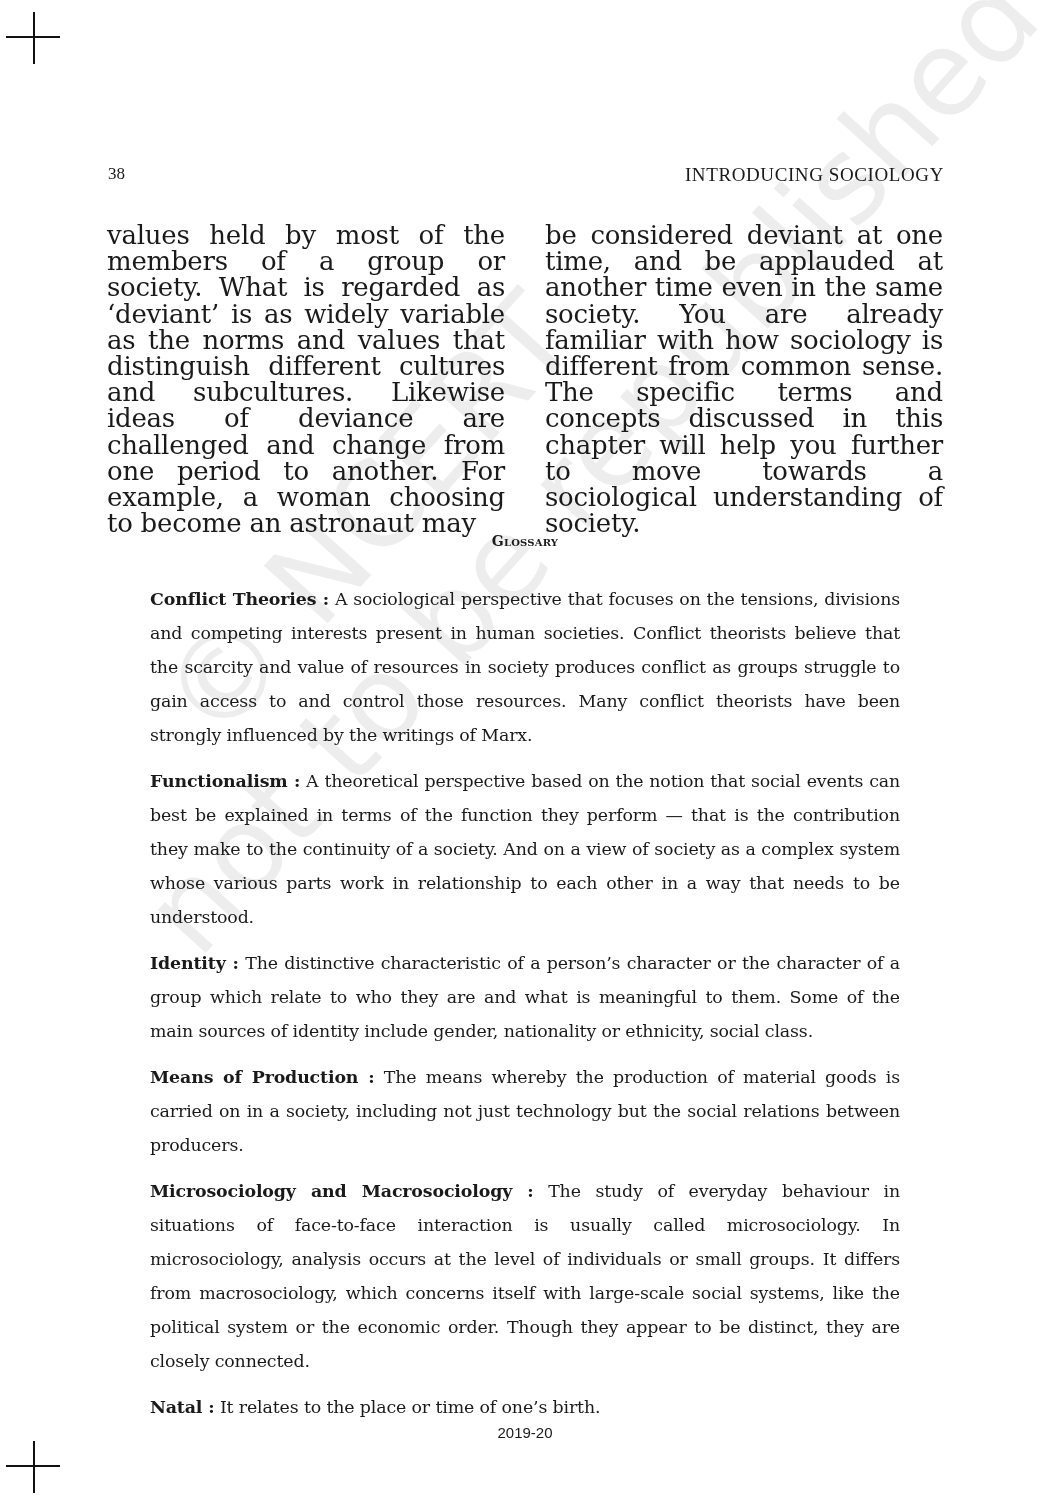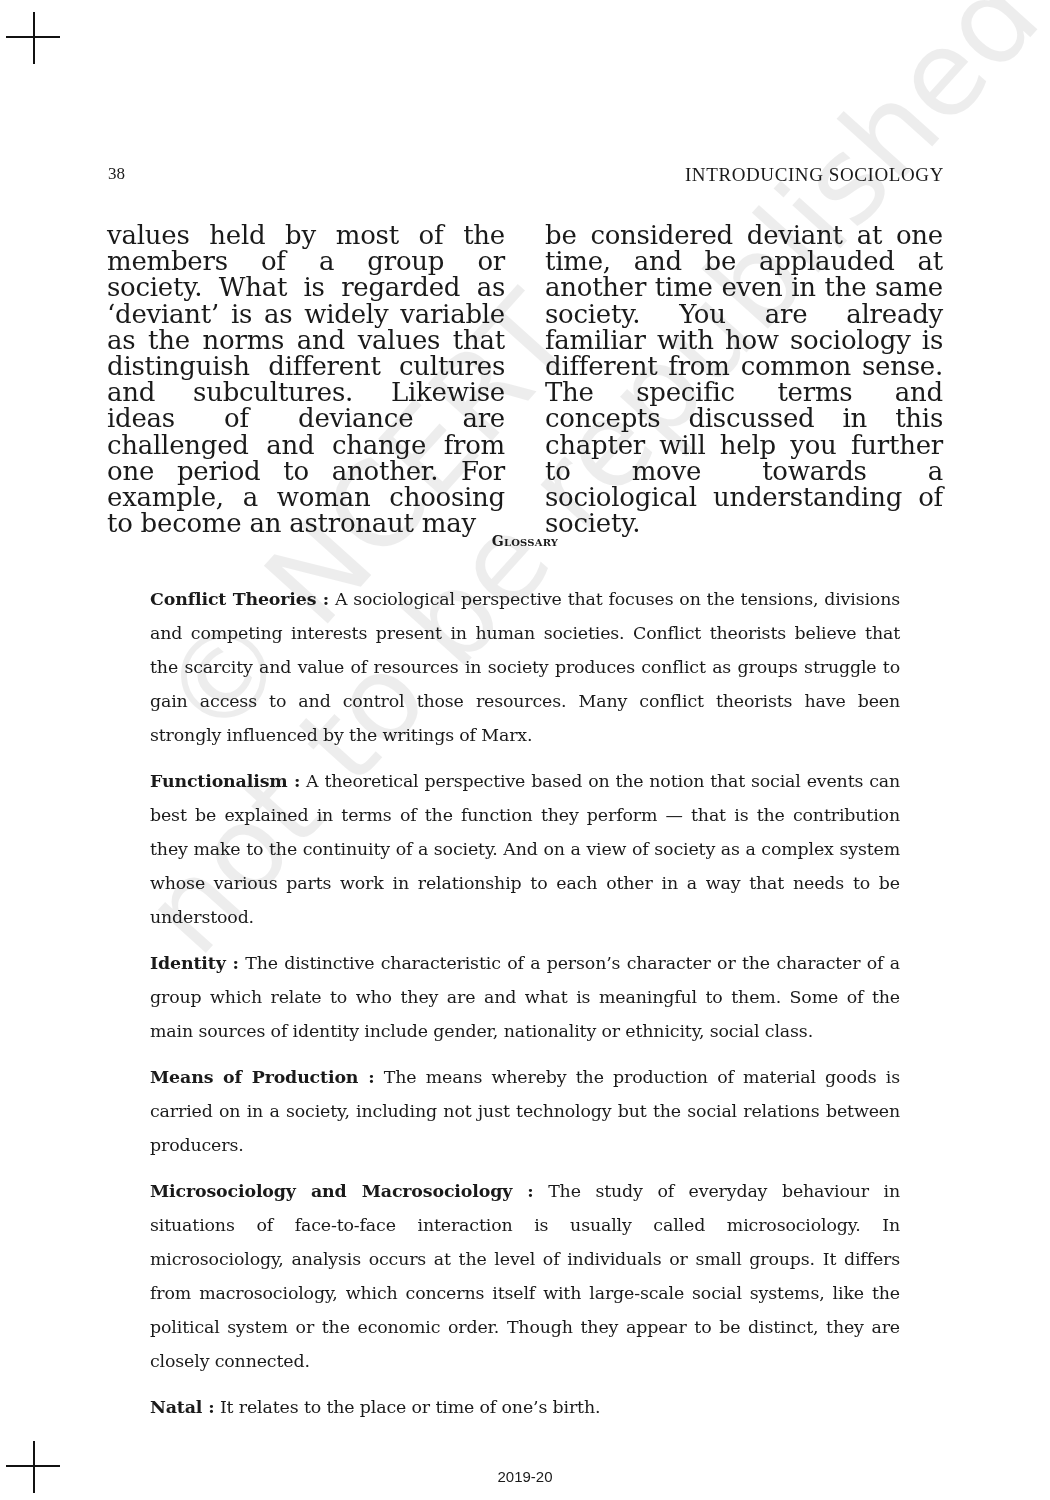--- a/index.html
+++ b/index.html
@@ -11,21 +11,21 @@
   .col { position: absolute; top: 222px; width: 398px; font-family: "DejaVu Serif", serif; font-size: 26px; line-height: 26.2px;
          text-align: justify; text-align-last: left; letter-spacing: -0.25px; }
   .col-left { left: 107px; }
   .col-right { left: 545px; }
   .glossary-title { position: absolute; top: 533px; left: 0; width: 1050px; text-align: center;
          font-family: "DejaVu Serif", serif; font-weight: bold; font-size: 14px; letter-spacing: 0.2px; font-variant: small-caps; }
   .glossary { position: absolute; left: 150px; top: 582px; width: 750px; font-family: "DejaVu Serif", serif; font-size: 17.4px;
          line-height: 34px; letter-spacing: -0.15px; }
   .entry { margin: 0 0 12px 0; text-align: justify; }
   .term { font-weight: bold; }
-  .footer { position: absolute; top: 1424px; left: 0; width: 1050px; text-align: center; font-family: "Liberation Sans", sans-serif; font-size: 15px; margin-top: 44px; }
+  .footer { position: absolute; top: 1424px; left: 0; width: 1050px; text-align: center; font-family: "Liberation Sans", sans-serif; font-size: 15px; }
   .watermark { position: absolute; left: 120px; top: 760px; width: 1100px; transform: rotate(-48deg); transform-origin: left center;
          font-family: "DejaVu Sans", sans-serif; color: rgba(0,0,0,0.07); font-size: 118px; line-height: 130px; white-space: nowrap; pointer-events: none; }
 </style>
 </head>
 <body>
 
 <div class="crop" style="left:6px; top:36px; width:54px; height:2px;"></div>
 <div class="crop" style="left:33px; top:12px; width:1.5px; height:52px;"></div>
 <div class="crop" style="left:6px; top:1465px; width:54px; height:2px;"></div>
 <div class="crop" style="left:33px; top:1441px; width:1.5px; height:52px;"></div>

